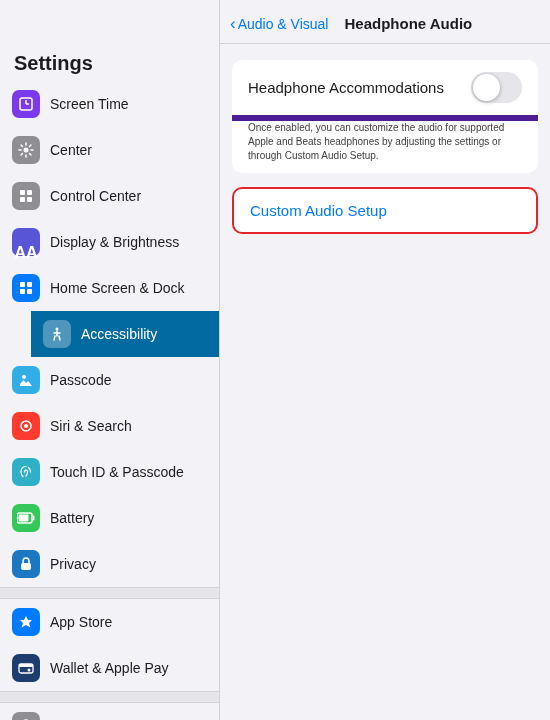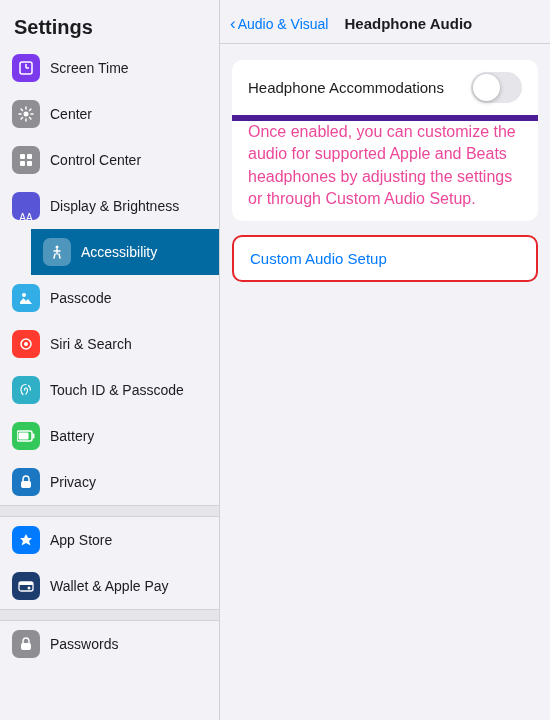--- a/index.html
+++ b/index.html
@@ -136,22 +136,22 @@
       border-bottom: none;
     }
 
     .settings-row-label {
       font-size: 15px;
       color: #1c1c1e;
       font-weight: 400;
     }
 
     .settings-description {
-      font-size: 16px;
-      color: #ec4899;
+      font-size: 10px;
+      color: #404040;
       padding: 0 16px 10px 16px;
       line-height: 1.4;
     }
 
     
     .toggle {
       width: 51px;
       height: 31px;
       background: #e5e5ea;
       border-radius: 16px;
@@ -201,20 +201,21 @@
     .icon-indigo { background: #5856d6; }
     .icon-teal { background: #32ade6; }
     .icon-green { background: #34c759; }
     .icon-red { background: #ff3b30; }
 
     .sidebar-settings-header {
       font-size: 20px;
       font-weight: 600;
       color: #1c1c1e;
       padding: 16px 14px 6px 14px;
+      margin-top: 36px;
     }
   </style>
 </head>
 <body>
 
 <div class="sidebar">
   <div class="sidebar-settings-header">Settings</div>
 
   <div>
     <div class="sidebar-item">
@@ -242,23 +243,34 @@
             <rect x="2" y="2" width="5" height="5" rx="1" fill="white"></rect>
             <rect x="9" y="2" width="5" height="5" rx="1" fill="white"></rect>
             <rect x="2" y="9" width="5" height="5" rx="1" fill="white"></rect>
             <rect x="9" y="9" width="5" height="5" rx="1" fill="white"></rect>
           </svg>
       </div>
       <span class="sidebar-item-label">Control Center</span>
     </div>
     <div class="sidebar-item">
       <div class="sidebar-item-icon icon-indigo" style="background:#5856d6;">
-        <span style="font-size:10px;font-weight:normal;color:white;margin-top:22px;">AA</span>
+        <span style="font-size:16px;font-weight:bold;color:white;margin-top:22px;">AA</span>
       </div>
       <span class="sidebar-item-label">Display &amp; Brightness</span>
+    </div>
+    <div class="sidebar-item">
+      <div class="sidebar-item-icon icon-blue">
+        <svg width="16" height="16" viewBox="0 0 16 16" fill="white">
+            <rect x="2" y="2" width="5" height="5" rx="1" fill="white"></rect>
+            <rect x="9" y="2" width="5" height="5" rx="1" fill="white"></rect>
+            <rect x="2" y="9" width="5" height="5" rx="1" fill="white"></rect>
+            <rect x="9" y="9" width="5" height="5" rx="1" fill="white"></rect>
+          </svg>
+      </div>
+      <span class="sidebar-item-label">Home Screen &amp; Dock</span>
     </div>
     <div class="sidebar-item active">
       <div class="sidebar-item-icon" style="background:rgba(255,255,255,0.3);">
         <svg width="16" height="16" viewBox="0 0 16 16" fill="white">
             <circle cx="8" cy="3" r="1.5" fill="white"></circle>
             <path d="M8 5v5M5 7h6M6 10l-1 4M10 10l1 4" stroke="white" stroke-width="1.5" stroke-linecap="round"></path>
           </svg>
       </div>
       <span class="sidebar-item-label">Accessibility</span>
     </div>

